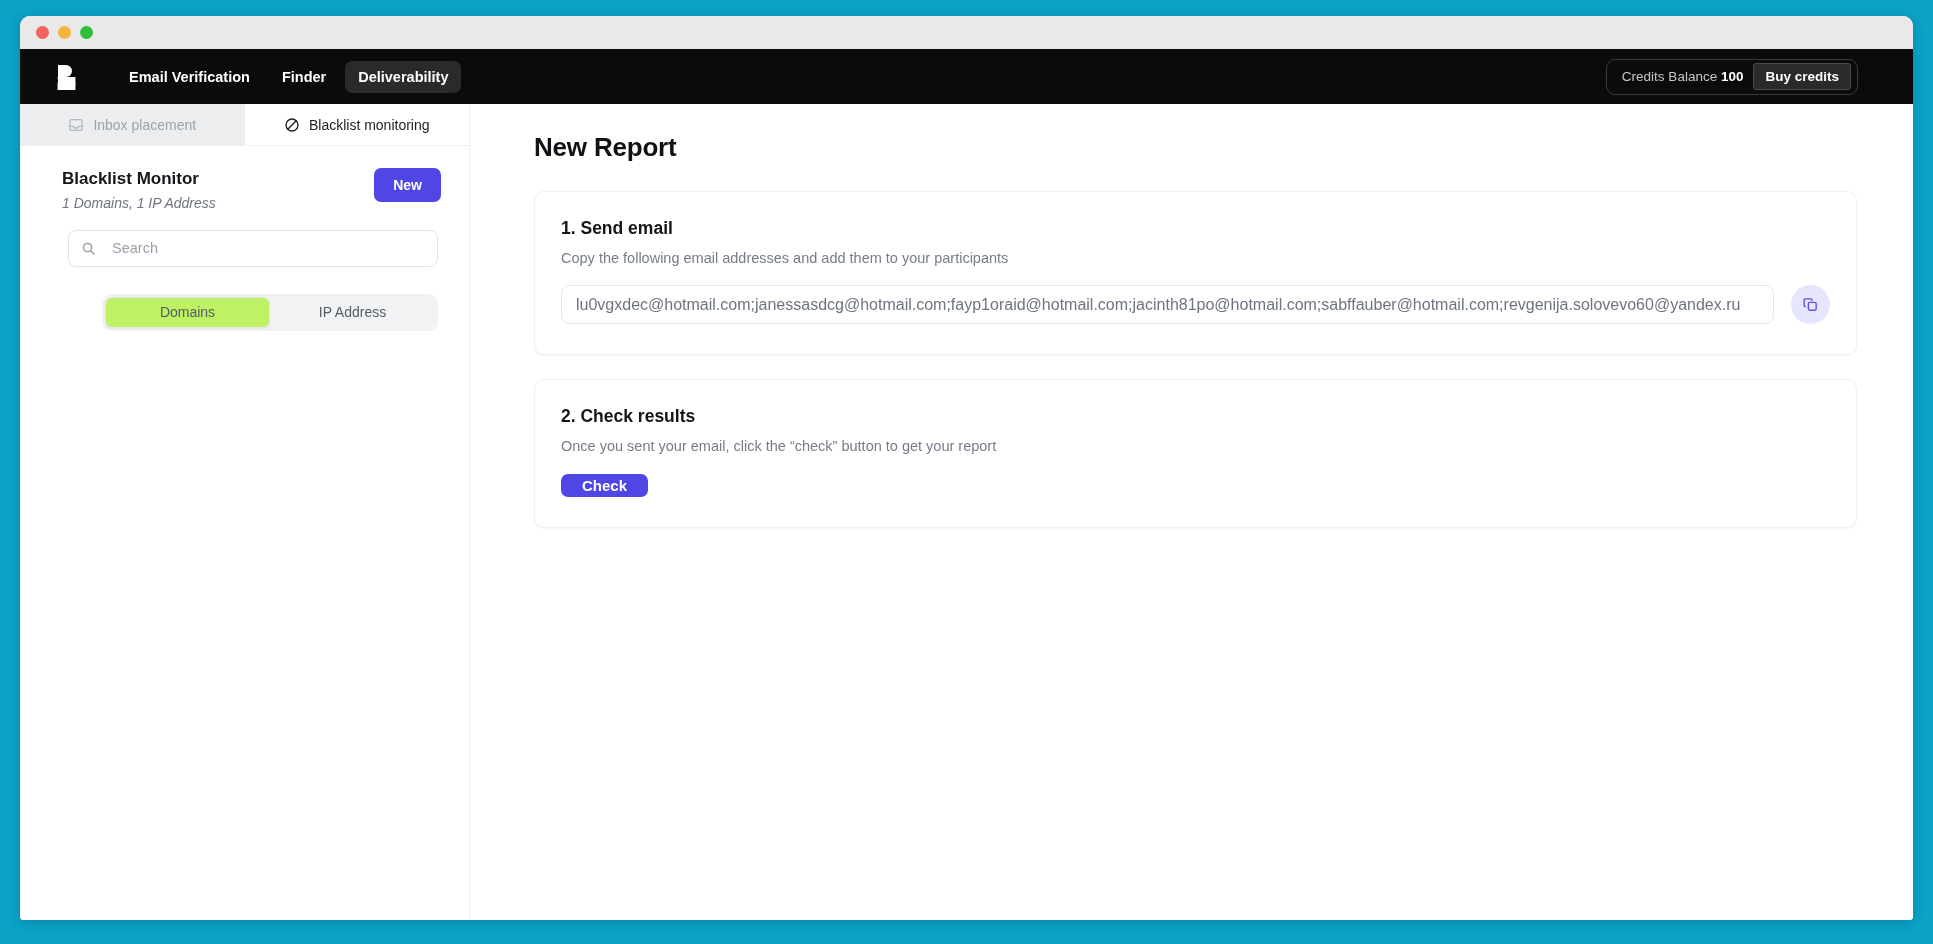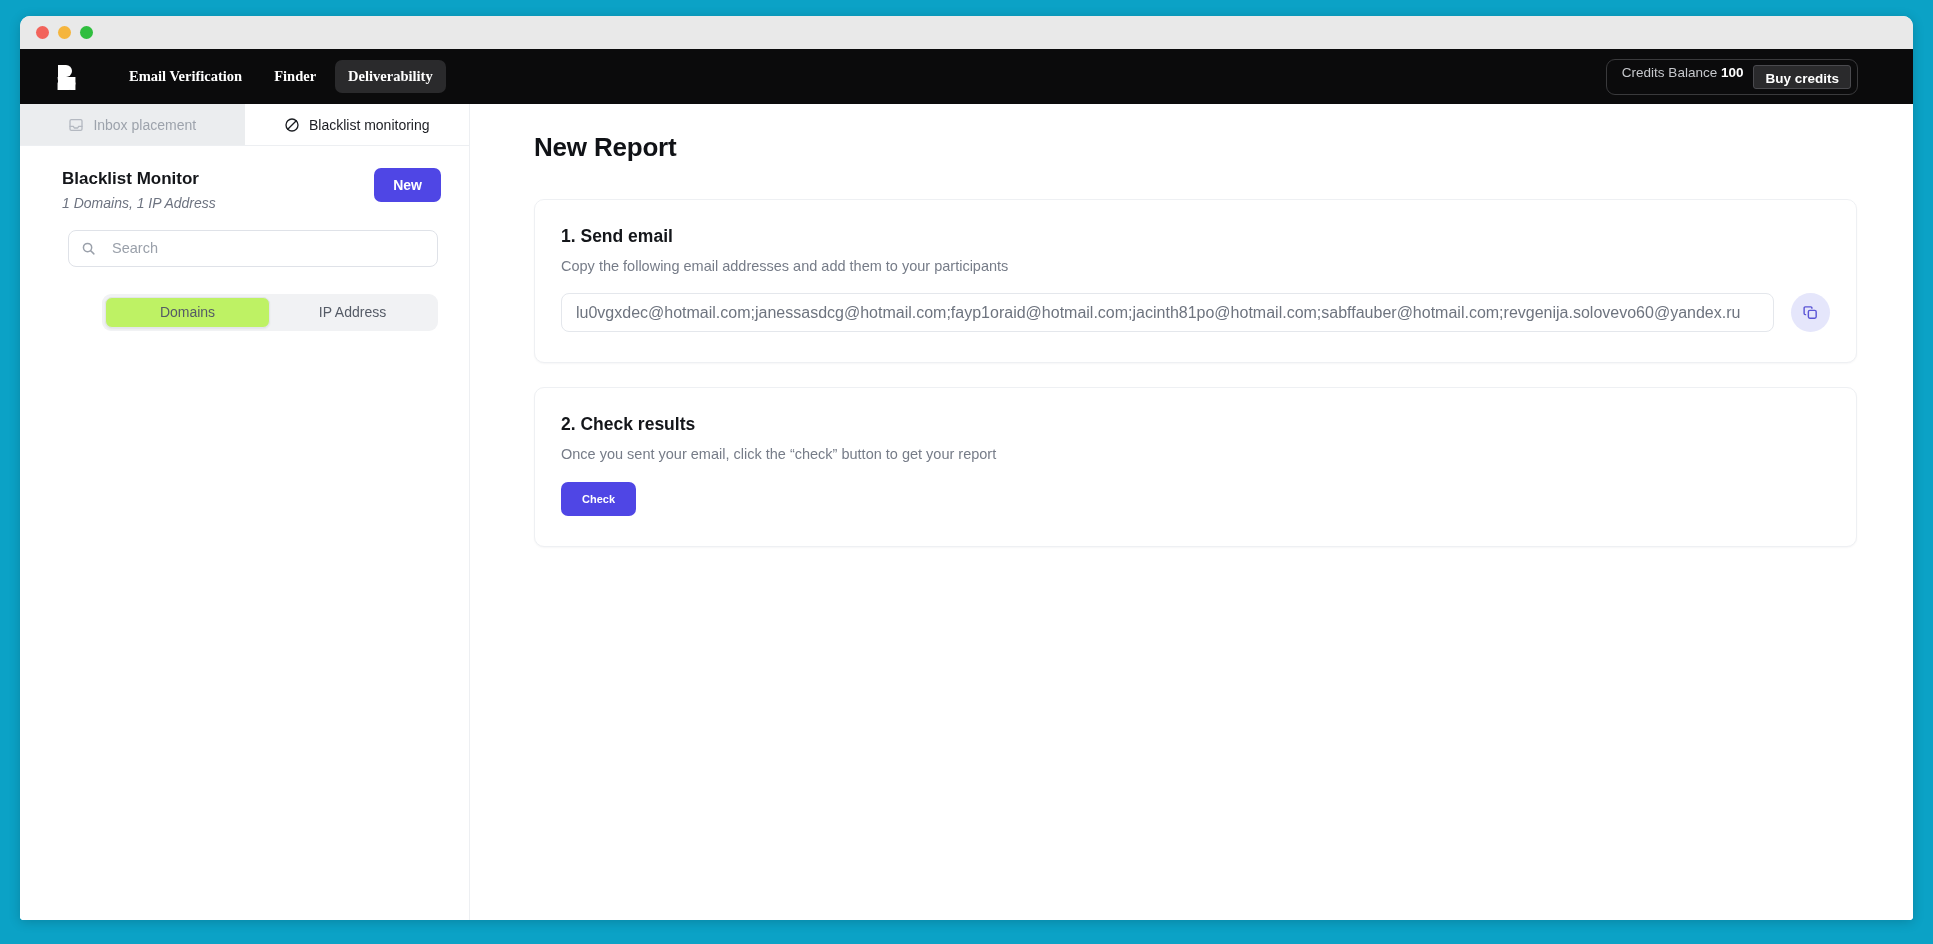--- a/index.html
+++ b/index.html
@@ -87,30 +87,30 @@
   }
   .nav-links { display: flex; align-items: center; gap: 6px; }
   .nav-link {
     color: #ffffff;
     font-size: 14.5px;
     font-weight: bold;
     padding: 8px 13px;
     border-radius: 7px;
     cursor: pointer;
     white-space: nowrap;
-    font-family: Liberation Serif, serif;
   }
   .nav-link.active { background: #2A2A2C; }
 
   .credits-wrap {
     position: absolute;
     right: 55px;
     top: 50%;
     transform: translateY(-50%);
     display: flex;
+    align-items: center;
     gap: 10px;
     border: 1px solid #3A3A3C;
     border-radius: 9px;
     padding: 5px 6px 5px 15px;
     height: 36px;
   }
   .credits-text {
     color: #C6C8CC;
     font-size: 13.5px;
     white-space: nowrap;
@@ -238,21 +238,21 @@
     overflow: hidden;
     background: #fff;
   }
   .page-title {
     font-size: 26px;
     font-weight: bold;
     color: #101216;
     letter-spacing: -.2px;
   }
   .card {
-    margin-top: 36px;
+    margin-top: 28px;
     border: 1px solid #EEF0F3;
     border-radius: 10px;
     padding: 26px 26px 30px 26px;
     box-shadow: 0 1px 2px rgba(16,24,40,.04);
     background: #fff;
   }
   .card + .card { margin-top: 24px; }
   .card-title {
     font-size: 17.5px;
     font-weight: bold;
@@ -292,23 +292,23 @@
     align-items: center;
     justify-content: center;
     cursor: pointer;
   }
   .check-btn {
     margin-top: 20px;
     background: #4F46E5;
     color: #fff;
     border: none;
     border-radius: 7px;
-    font-size: 11px;
-    font-weight: bold;
-    padding: 11px 21px;
+    font-size: 15px;
+    font-weight: bold;
+    padding: 3px 21px;
     cursor: pointer;
     font-family: inherit;
   }
 </style>
 </head>
 <body>
 
 <div class="window">
 
   <div class="titlebar">

